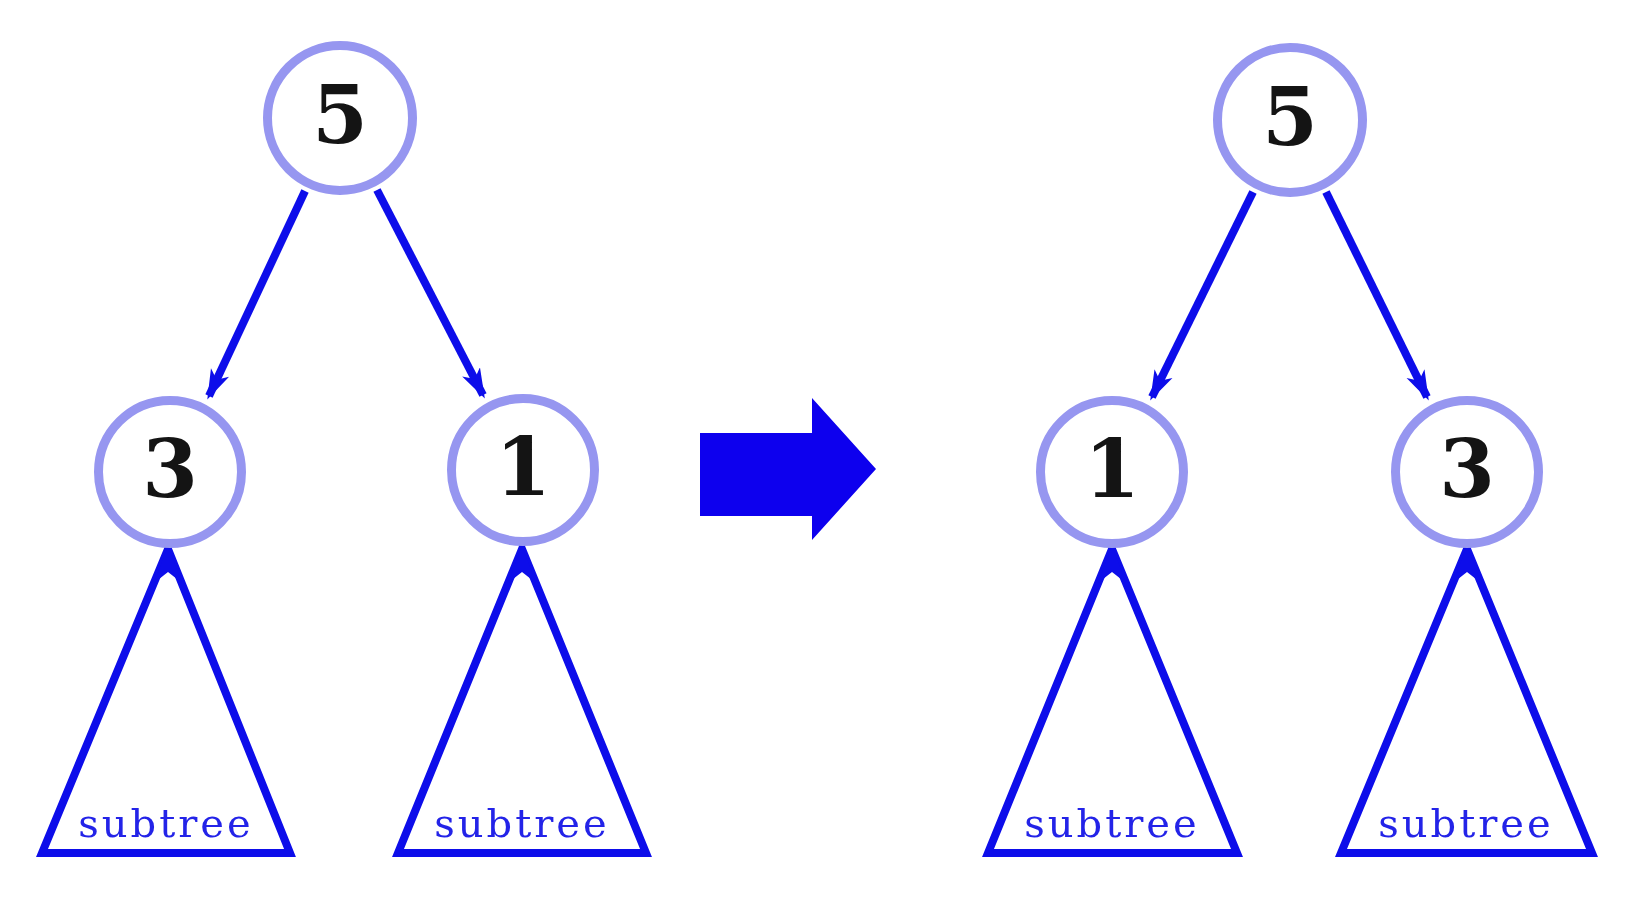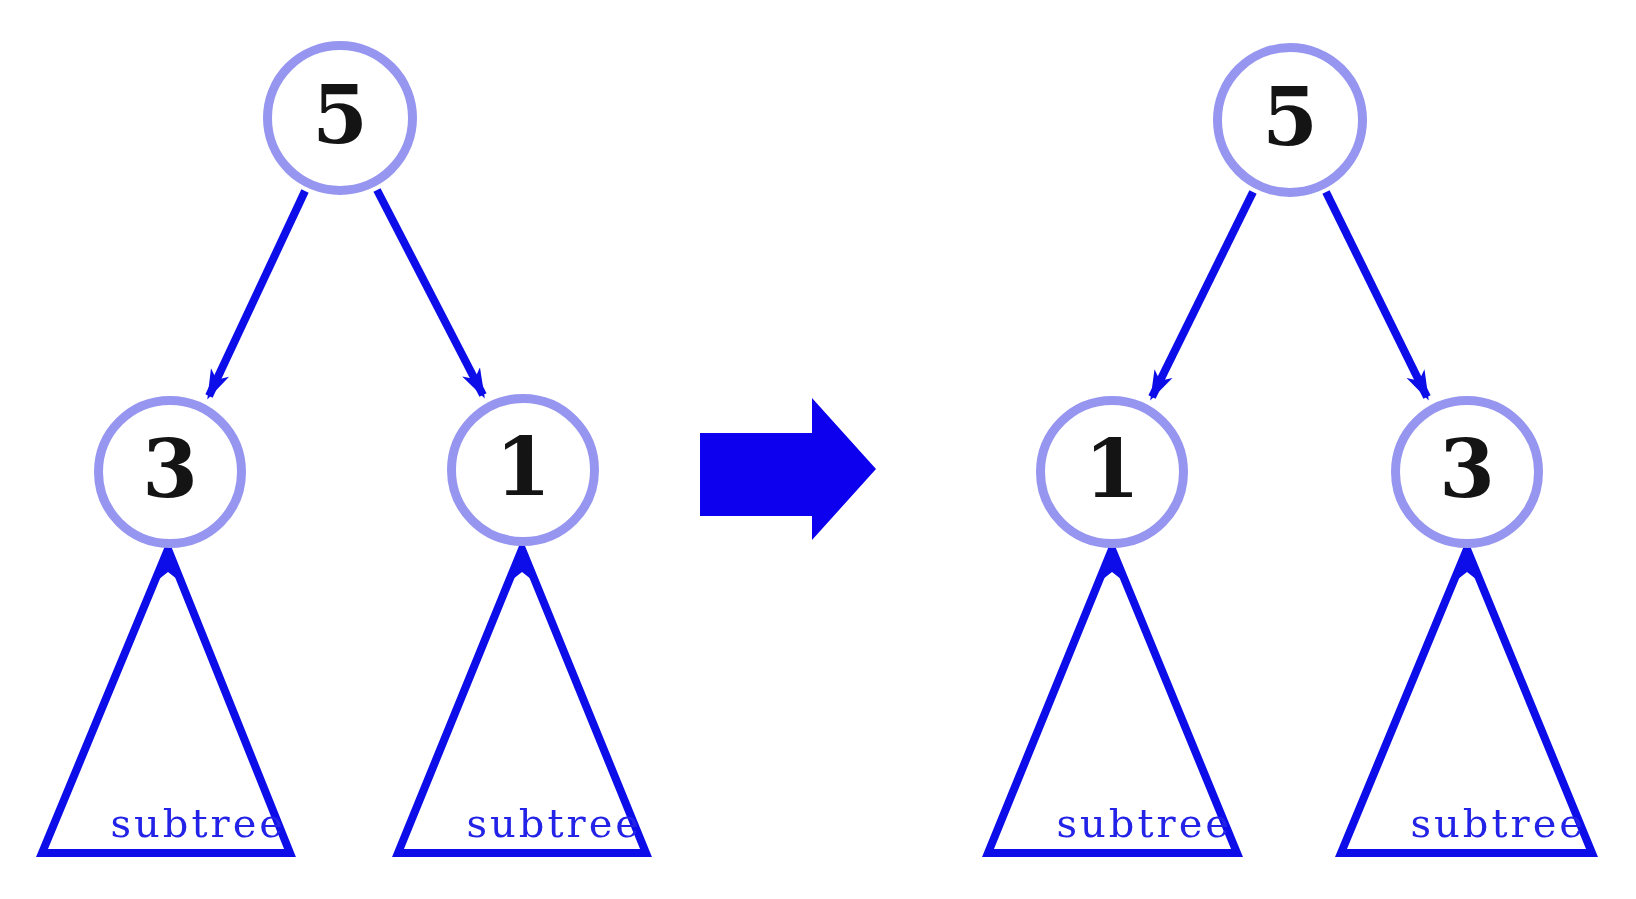--- a/index.html
+++ b/index.html
@@ -36,21 +36,21 @@
     font-family: "DejaVu Serif", serif;
     font-weight: bold;
     font-size: 80px;
     color: #141414;
     line-height: 1;
     padding-bottom: 6px;
   }
   .subtree-label {
     position: absolute;
     width: 240px;
-    text-align: right;
+    text-align: center;
     font-family: "DejaVu Serif", serif;
     font-size: 40px;
     letter-spacing: 3px;
     color: #2323e8;
     z-index: 2;
     line-height: 1;
   }
   .edge-line {
     stroke: #0d0dea;
     stroke-width: 8;

